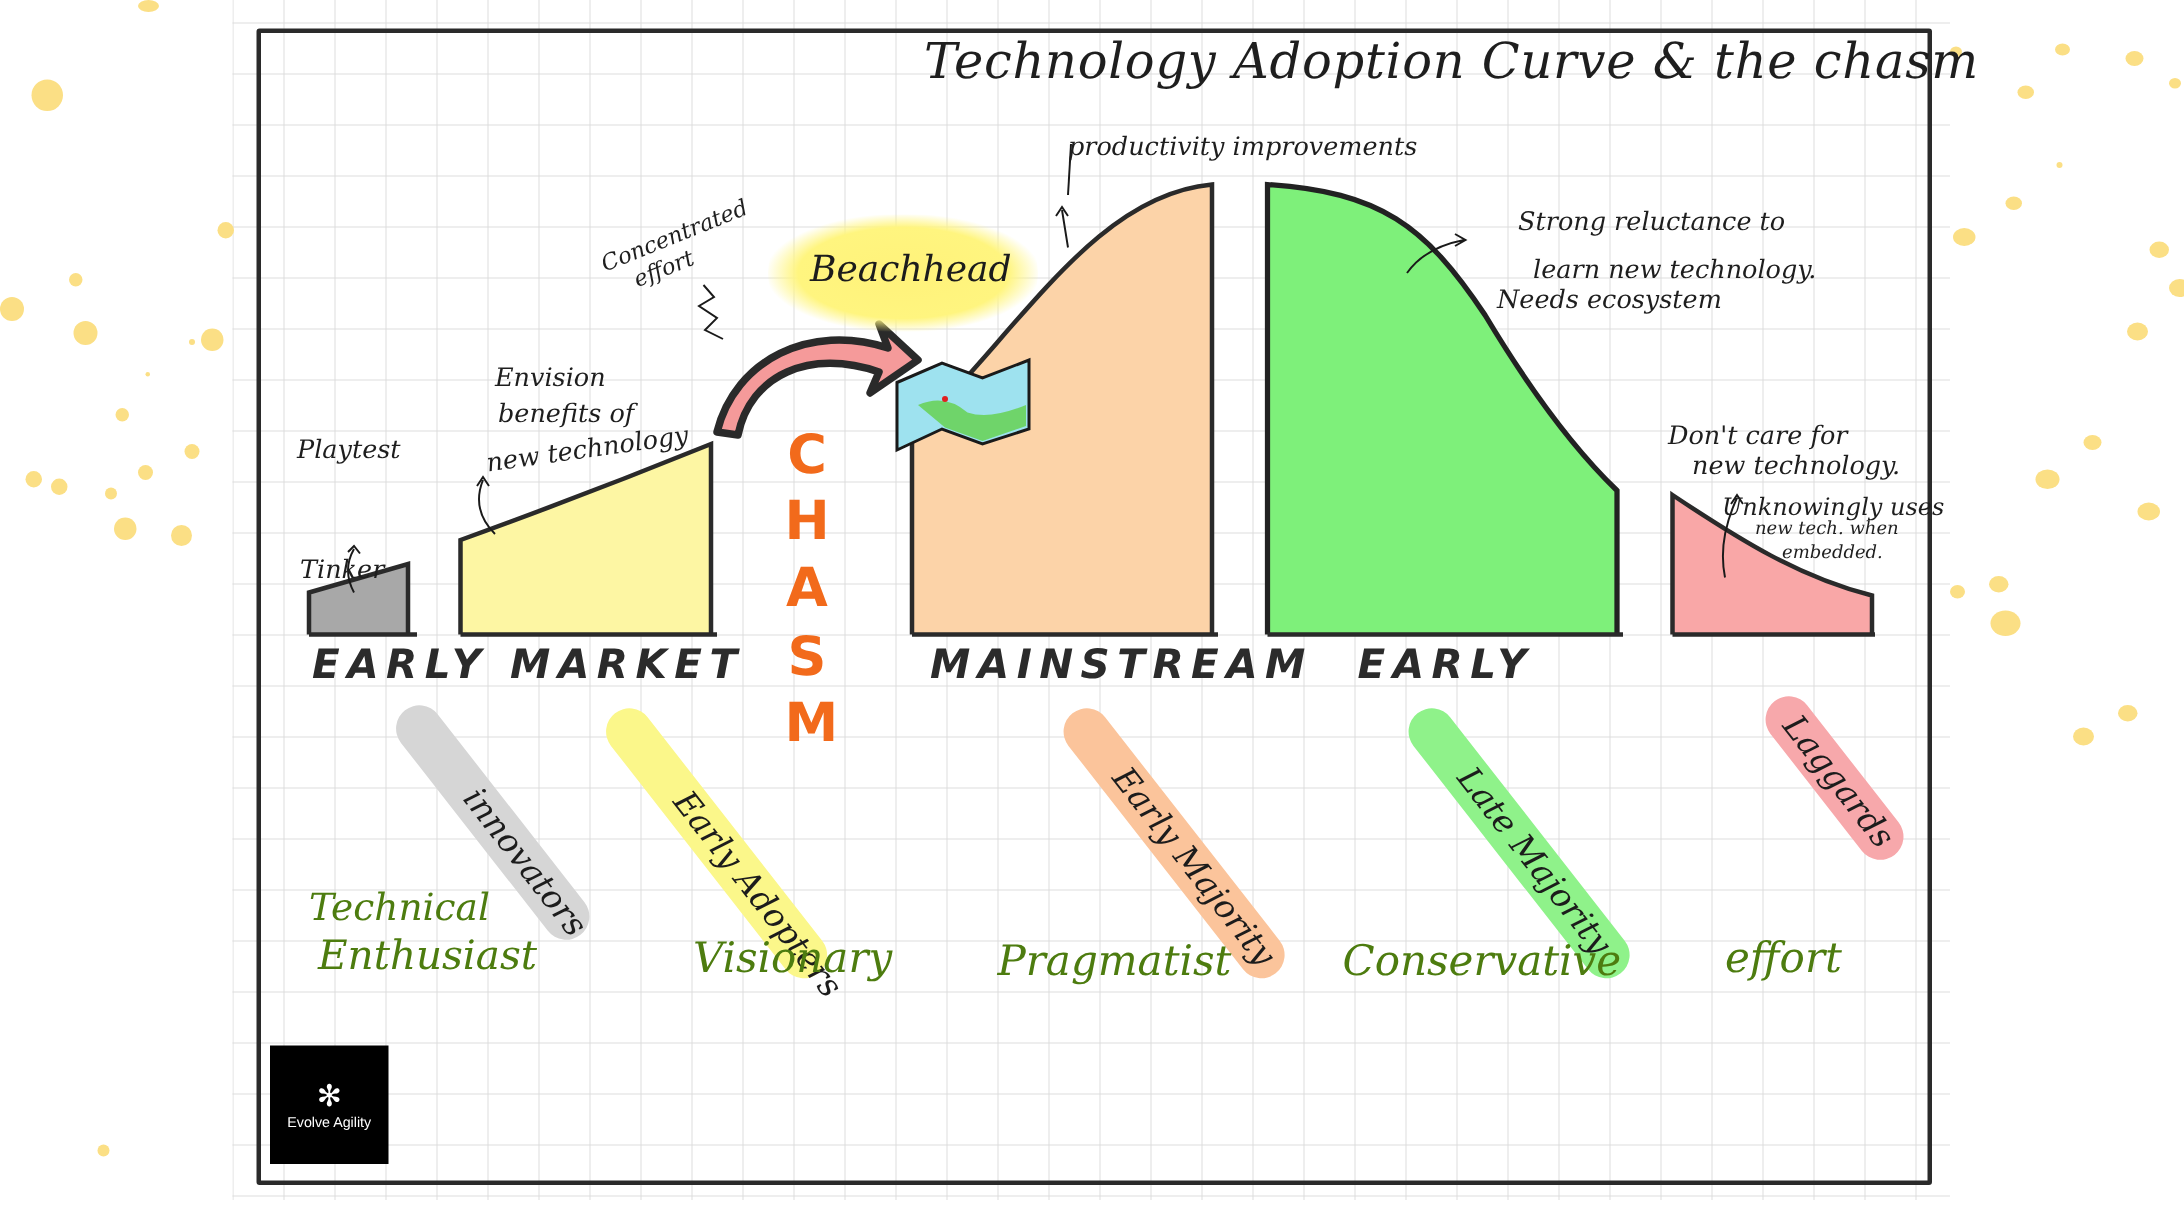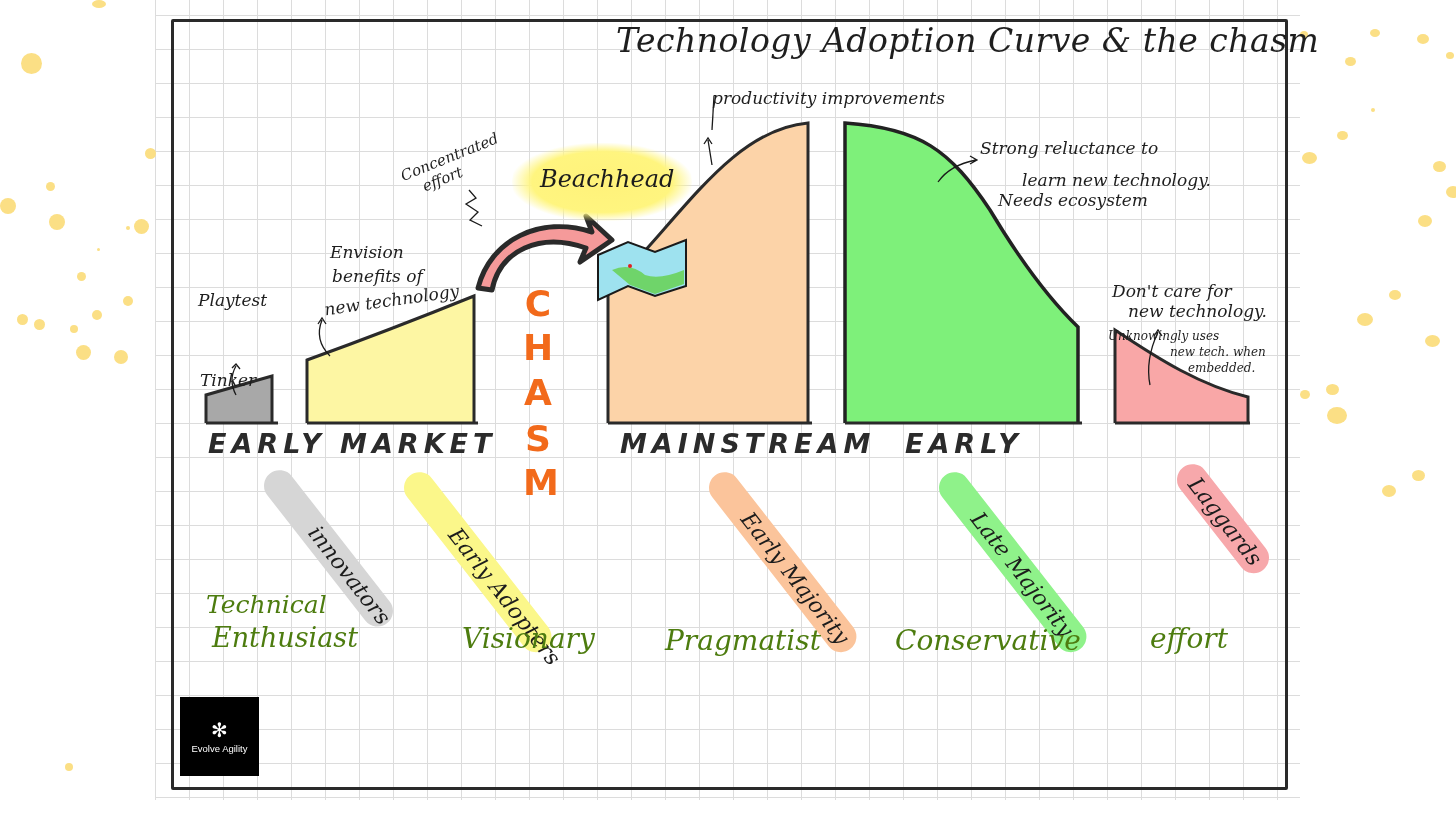--- a/index.html
+++ b/index.html
@@ -164,27 +164,27 @@
 <div class="hand note-md" style="left:324px;top:292px;transform:rotate(-8deg);">new technology</div>
 
 <div class="hand note-sm" style="left:398px;top:150px;transform:rotate(-22deg);">Concentrated</div>
 <div class="hand note-sm" style="left:422px;top:172px;transform:rotate(-22deg);">effort</div>
 
 <div class="beach"></div>
 <div class="beach-label">Beachhead</div>
 
 <div class="hand note-md" style="left:712px;top:90px;">productivity improvements</div>
 
-<div class="hand note-md" style="left:980px;top:140px;font-style:italic;">Strong reluctance to</div>
+<div class="hand note-md" style="left:1012px;top:140px;font-style:italic;">Strong reluctance to</div>
 <div class="hand note-md" style="left:994px;top:172px;margin-left:28px;">learn new technology.</div>
 <div class="hand note-md" style="left:998px;top:192px;text-align:center;">Needs ecosystem</div>
 
 <div class="hand note-md" style="left:1112px;top:283px;">Don't care for</div>
 <div class="hand note-md" style="left:1128px;top:303px;">new technology.</div>
-<div class="hand" style="left:1108px;top:330px;font-size:12px;text-align:right;">Unknowingly uses</div>
+<div class="hand" style="left:1148px;top:330px;font-size:16px;text-align:right;">Unknowingly uses</div>
 <div class="hand" style="left:1170px;top:346px;font-size:12px;">new tech. when</div>
 <div class="hand" style="left:1188px;top:362px;font-size:12px;">embedded.</div>
 
 <div class="market" style="left:208px;top:428px;">EARLY MARKET</div>
 <div class="market" style="left:620px;top:428px;font-style:italic;">MAINSTREAM</div>
 <div class="market" style="left:905px;top:428px;">EARLY</div>
 
 <div>
   <div class="chasm-letter" style="top:283px;">C</div>
   <div class="chasm-letter" style="top:327px;">H</div>

